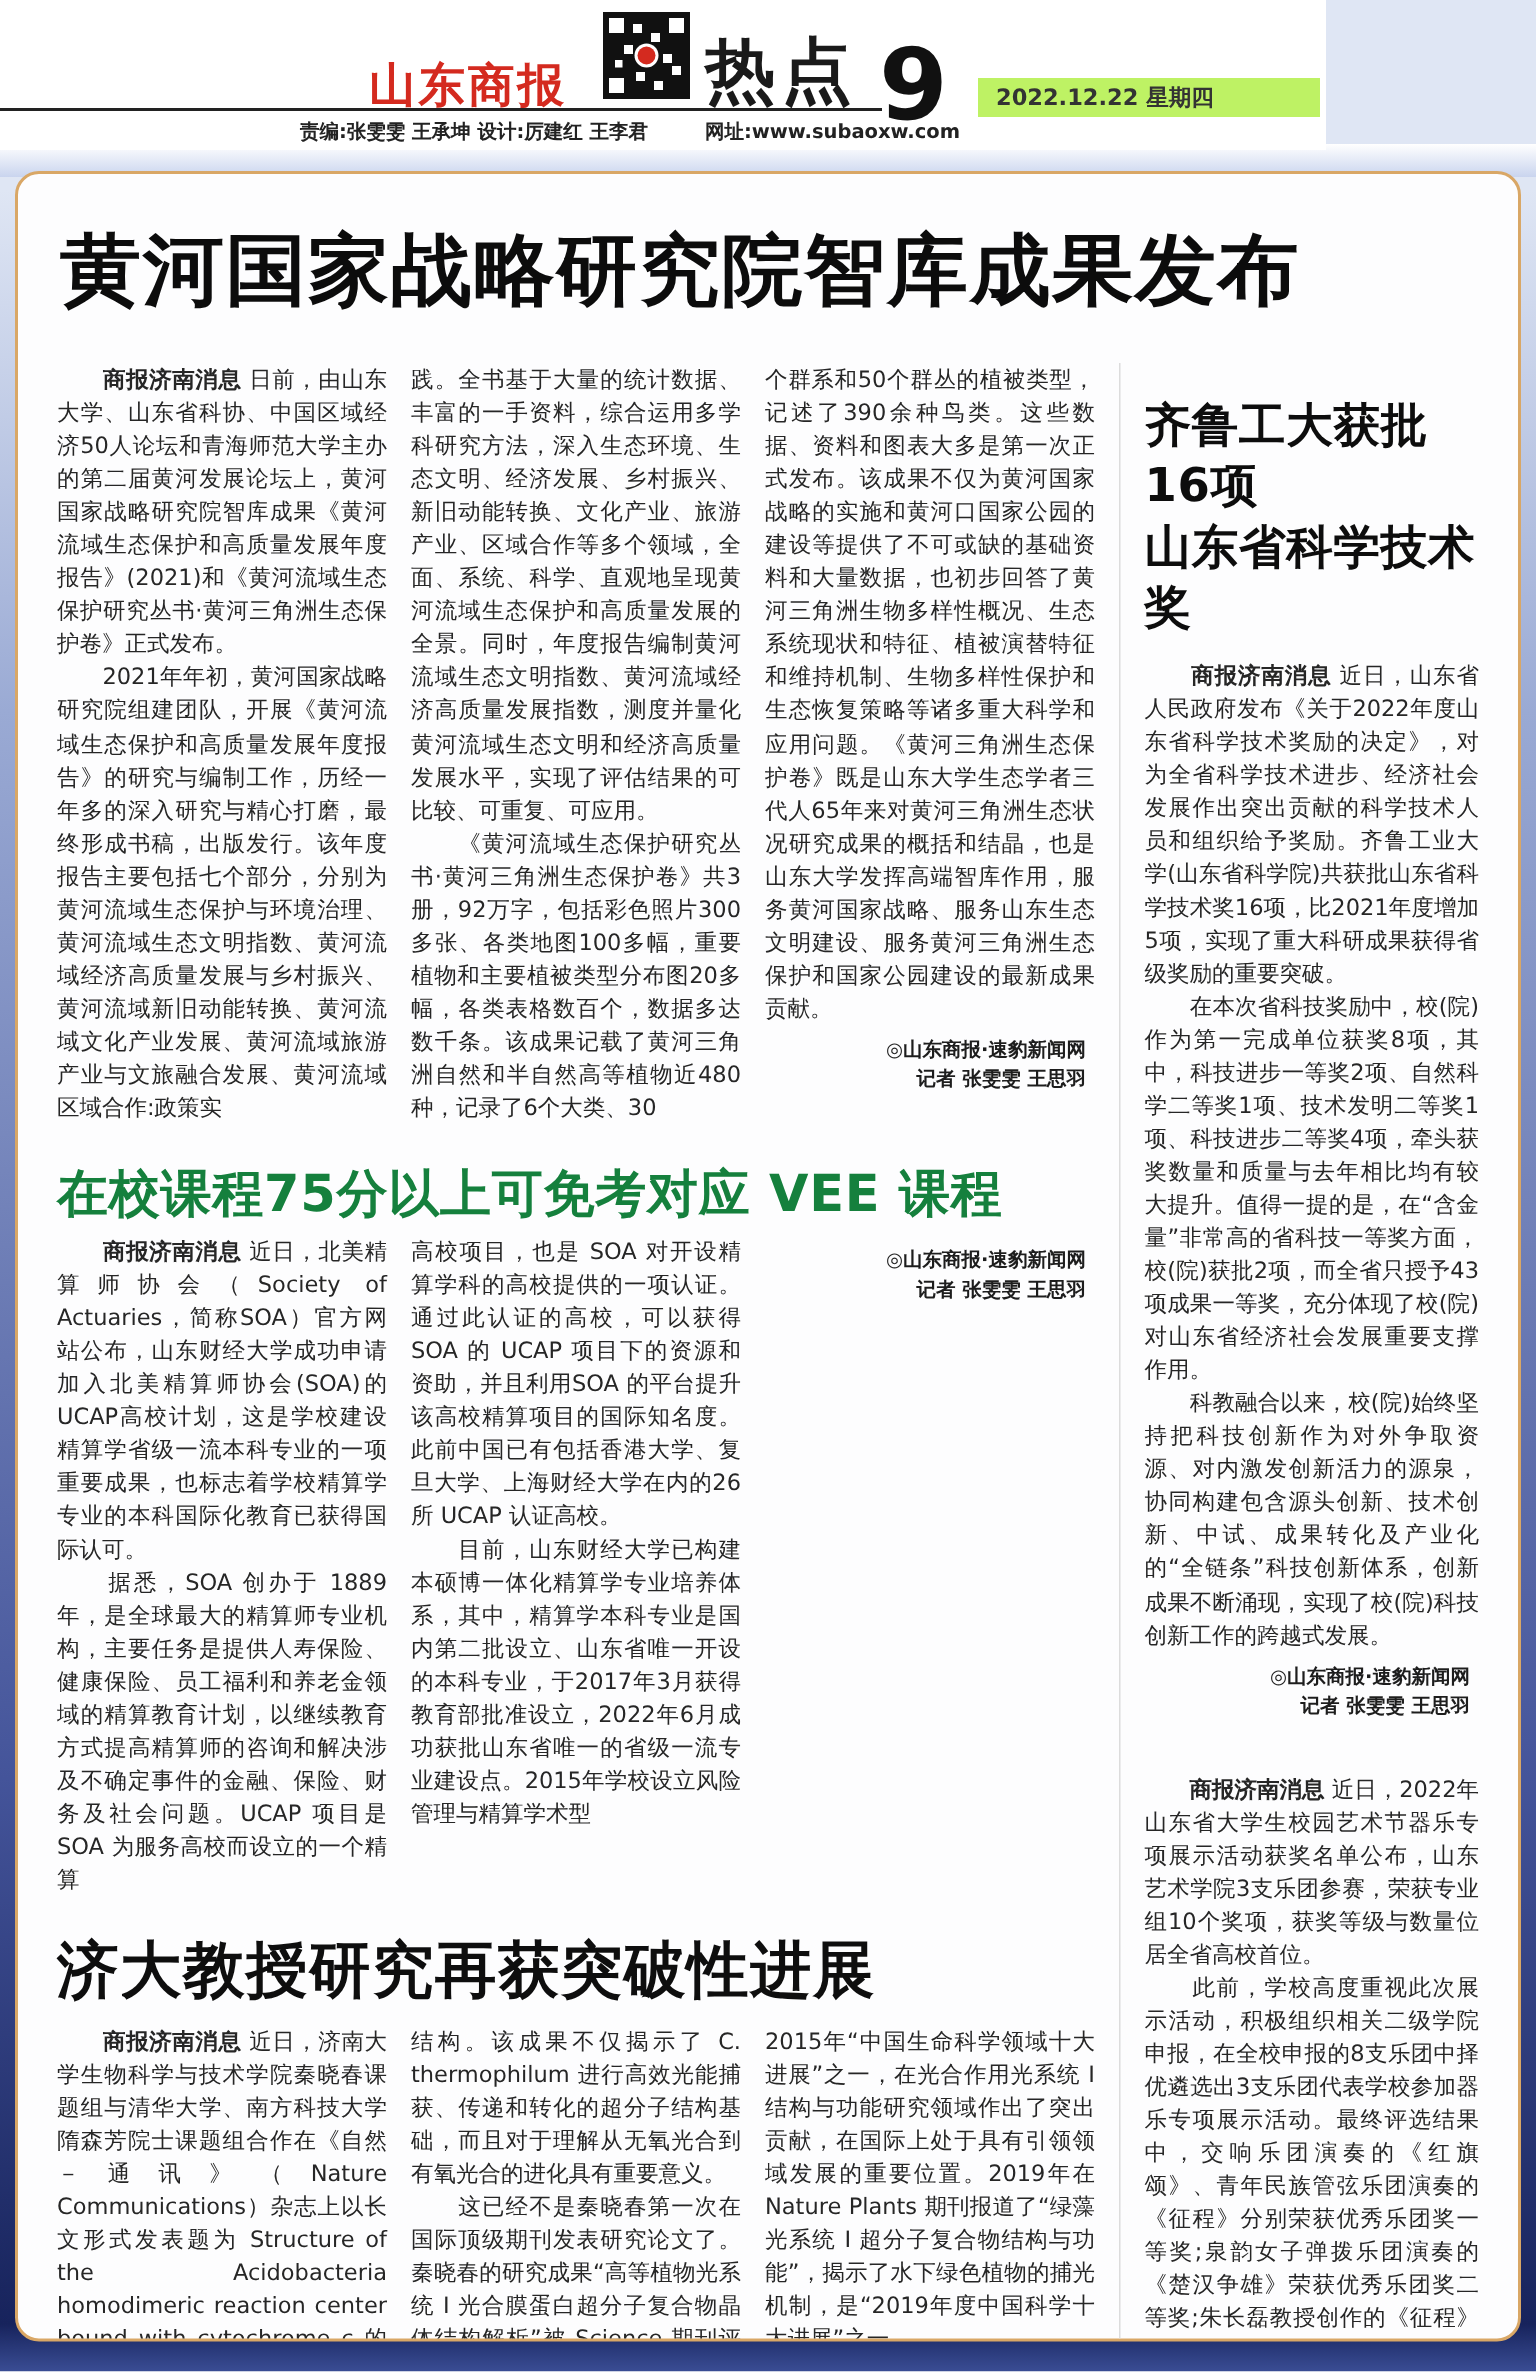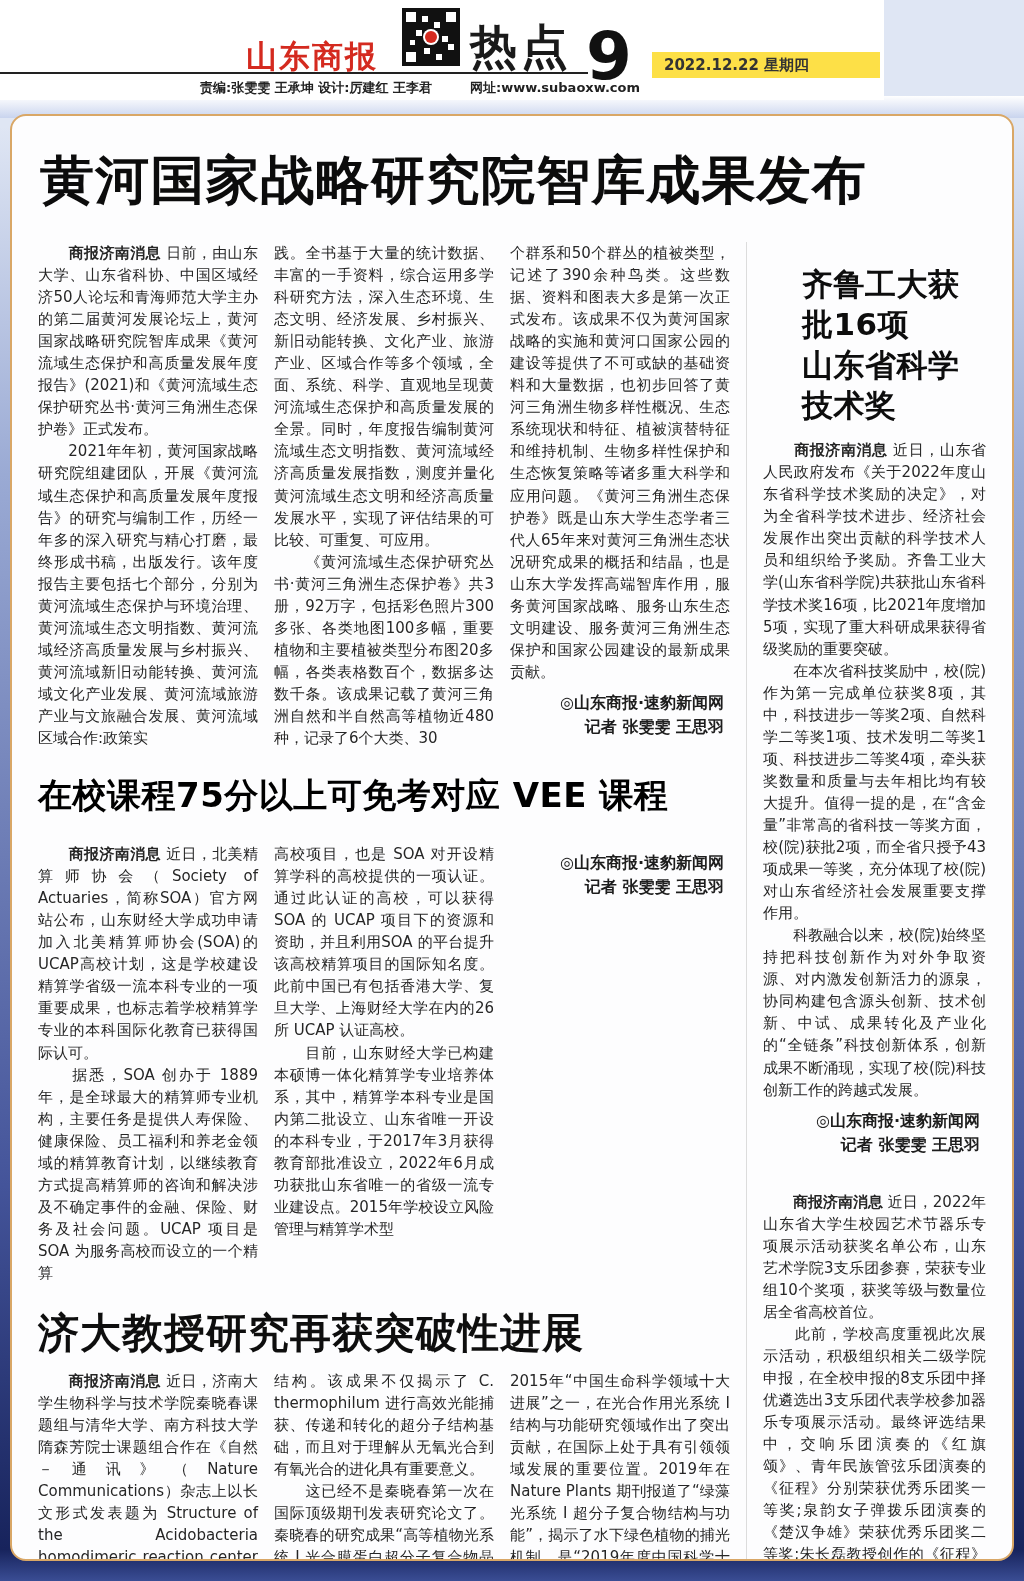--- a/index.html
+++ b/index.html
@@ -11,48 +11,48 @@
   .page{
     position:relative; width:1024px; height:1581px; overflow:hidden;
     background:linear-gradient(180deg,#dfe6f4 8%,#9aaad4 30%,#44549a 75%,#17235c 98%,#3a4d94 100%);
   }
   
   .hdr{ position:absolute; top:0; left:0; width:884px; height:100px; background:#fff; z-index:3; }
   .brand{ position:absolute; left:246px; top:36px; font-size:31px; font-weight:900; color:#d42a1f; letter-spacing:2px; }
   .qr{ position:absolute; left:402px; top:8px; }
   .section-title{ position:absolute; left:470px; top:16px; font-size:47px; font-weight:900; color:#1a1a1a; letter-spacing:4px; }
   .pagenum{ position:absolute; left:586px; top:18px; font-size:66px; font-weight:700; color:#111; }
-  .datechip{ position:absolute; left:652px; top:52px; width:228px; height:26px; background:#fde047; color:#333; font-size:15px; font-weight:600; line-height:26px; padding-left:12px; }
+  .datechip{ position:absolute; left:652px; top:52px; width:228px; height:26px; background:#bef264; color:#333; font-size:15px; font-weight:600; line-height:26px; padding-left:12px; }
   .hline{ position:absolute; left:0; top:72px; width:588px; height:2px; background:#222; }
   .editors-row{ position:absolute; left:200px; top:79px; font-size:13px; font-weight:700; color:#222; display:flex; gap:38px;text-align:right; }
   .band{ position:absolute; top:96px; left:0; width:1024px; height:22px; background:linear-gradient(180deg,#ffffff, #c9d4ee); z-index:2; }
   
   .card{
     position:absolute; top:114px; left:10px; width:1004px; height:1447px; z-index:3;
     background:#fdfdfe; border:2px solid #d9a766; border-radius:16px;
     padding:22px 26px 0 26px; overflow:hidden;
   }
   .main-headline{ font-size:52px; font-weight:900; color:#0c0c0c; letter-spacing:1px; white-space:nowrap; transform:scaleX(1.04); transform-origin:left; margin:8px 0 26px 2px; }
   .row{ display:flex; }
   .leftcol{ flex:0 0 692px; }
   .sidebar{ flex:1; border-left:1px solid #dcdcdc; margin-left:16px; padding-left:16px; padding-top:22px; }
   .cols{ display:flex; gap:16px; }
   .col{ flex:1; }
   .body{ font-size:15px; line-height:1.47; color:#262626; text-align:justify; white-space:pre-line; }
   .lead{ font-weight:700; }
-  .byline{ font-weight:700; color:#1d1d1d; text-align:right; margin-top:8px; font-size:16px; line-height:1.5; padding-right:6px; }
+  .byline{ font-weight:700; color:#1d1d1d; text-align:right; margin-top:8px; font-size:13px; line-height:1.5; padding-right:6px; }
   
   .ucap{ margin-top:24px; }
   .kicker{ font-size:21px; font-weight:600; color:#222; margin-bottom:4px; }
-  .ucap h2{ font-size:34px; font-weight:900; color:#000000; margin-bottom:24px; letter-spacing:0.5px; }
+  .ucap h2{ font-size:34px; font-weight:900; color:#15803d; margin-bottom:4px; letter-spacing:0.5px; }
   
   .jinan{ margin-top:22px; position:relative; min-height:500px; }
   .jinan h2{ font-size:41px; font-weight:900; color:#0e0e0e; margin-bottom:9px; letter-spacing:1px; }
   
-  .sb-title{ font-size:31px; font-weight:900; color:#0d0d0d; line-height:1.3; white-space:pre-line; margin-bottom:14px; letter-spacing:0.5px;margin-left:39px; }
+  .sb-title{ font-size:31px; font-weight:900; color:#0d0d0d; line-height:1.3; white-space:pre-line; margin-bottom:14px; letter-spacing:0.5px; }
   .sb-art2{ margin-top:34px; }
 </style>
 </head>
 <body>
 
 <div class="page">
 
   <header class="hdr">
     <div class="brand">山东商报</div>
     <svg class="qr" width="58" height="58" viewBox="0 0 58 58">

